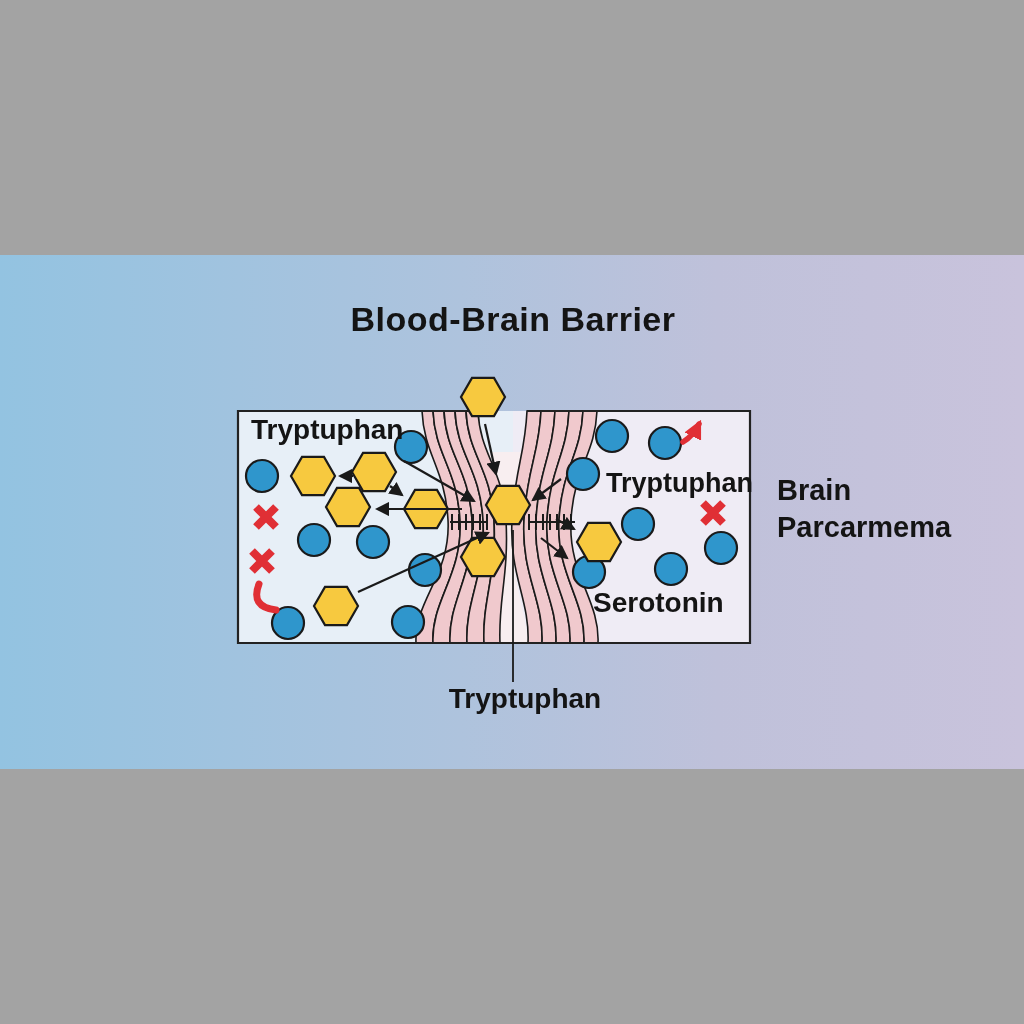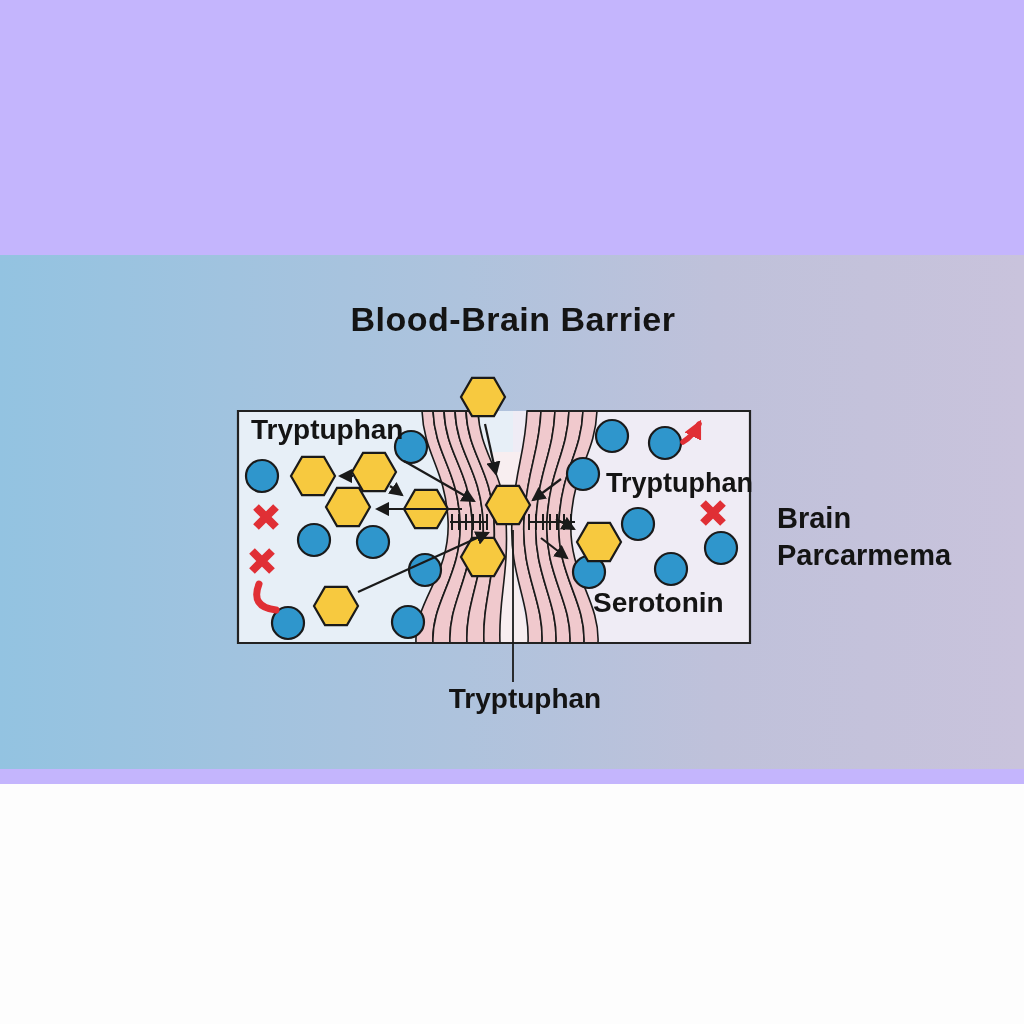--- a/index.html
+++ b/index.html
@@ -1,23 +1,23 @@
 <!DOCTYPE html>
 <html><head>
 <meta charset="utf-8">
 <style>
   html,body{margin:0;padding:0;background:#fdfdfd;}
-  .stage{position:relative;width:1024px;height:784px;overflow:hidden;background:#c4b5fd;
+  .stage{position:relative;width:1024px;height:1024px;overflow:hidden;background:#a3a3a3;
          font-family:"Liberation Sans",sans-serif;}
   .gradient-band{position:absolute;left:0;top:255px;width:1024px;height:514px;
          background:linear-gradient(90deg,#93c3e1 0%,#aec3dd 45%,#bfc1da 70%,#c9c3dc 100%);}
   .lbl{position:absolute;color:#141414;font-weight:700;white-space:pre-line;}
   .title{top:300px;left:513px;transform:translateX(-50%);font-size:34px;letter-spacing:.5px;}
   .cap-label{left:67px;top:499px;font-size:29px;line-height:37px;}
-  .brain-label{left:777px;top:472px;font-size:29px;line-height:37px;margin-top:28px;}
+  .brain-label{left:777px;top:472px;font-size:29px;line-height:37px;}
   .lbox-label{left:251px;top:414px;font-size:28px;}
   .rbox-label{left:606px;top:468px;font-size:27px;}
   .serotonin-label{left:593px;top:587px;font-size:28px;}
   .bottom-label{left:525px;top:683px;transform:translateX(-50%);font-size:28px;}
   svg{position:absolute;left:0;top:0;}
 </style>
 </head>
 <body>
 
 <div class="stage">

